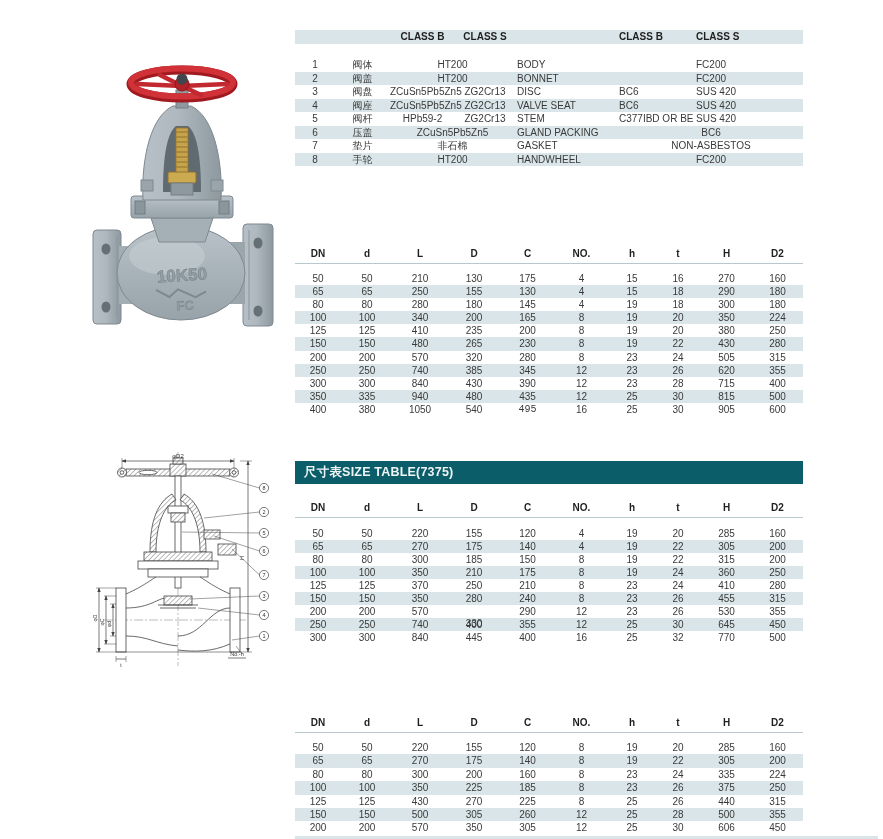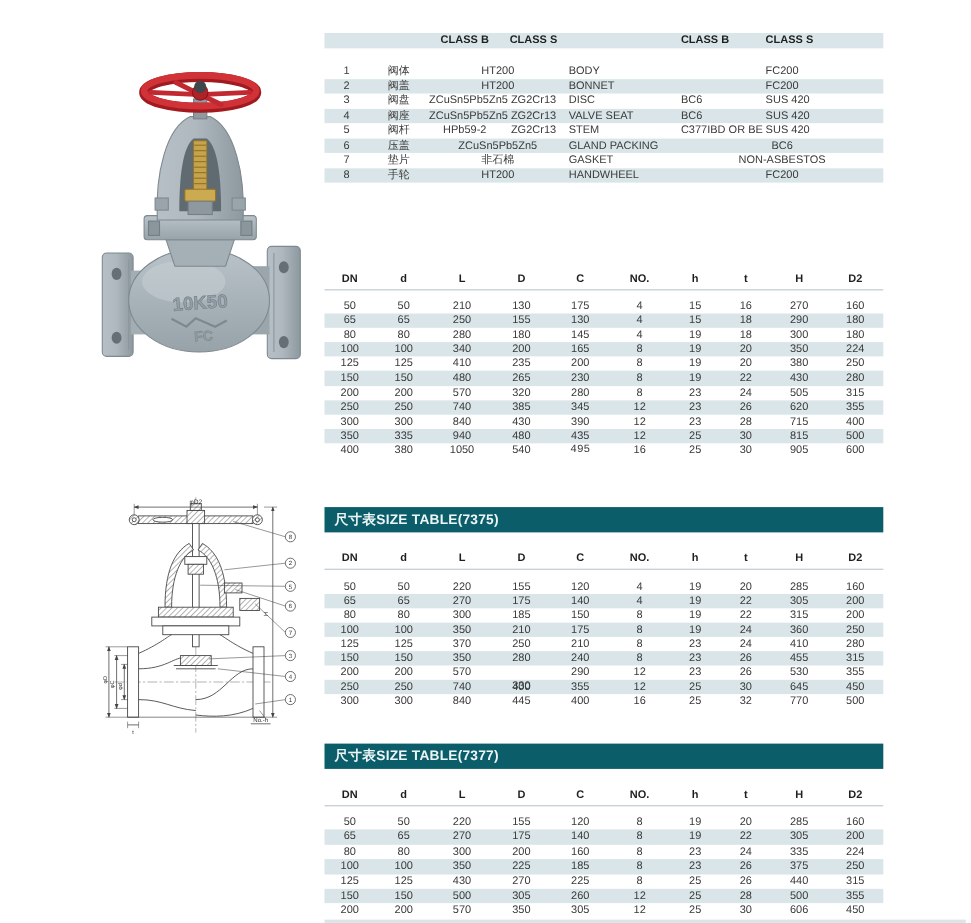--- a/index.html
+++ b/index.html
@@ -554,23 +554,20 @@
         <span class="tcell a-c" style="width: 54px;">445</span>
         <span class="tcell a-c" style="width: 53px;">400</span>
         <span class="tcell a-c" style="width: 55px;">16</span>
         <span class="tcell a-c" style="width: 46px;">25</span>
         <span class="tcell a-c" style="width: 46px;">32</span>
         <span class="tcell a-c" style="width: 51px;">770</span>
         <span class="tcell a-c" style="width: 51px;">500</span>
       </div>
     </div>
 
-  <div class="band" style="top:676px">
-    <span class="band-text">尺寸表SIZE TABLE(7377)</span>
-  </div>
   <div class="tbl size-head thead" style="top:715px">
       <div class="trow">
         <span class="tcell a-c" style="width: 46px;">DN</span>
         <span class="tcell a-c" style="width: 52px;">d</span>
         <span class="tcell a-c" style="width: 54px;">L</span>
         <span class="tcell a-c" style="width: 54px;">D</span>
         <span class="tcell a-c" style="width: 53px;">C</span>
         <span class="tcell a-c" style="width: 55px;">NO.</span>
         <span class="tcell a-c" style="width: 46px;">h</span>
         <span class="tcell a-c" style="width: 46px;">t</span>

